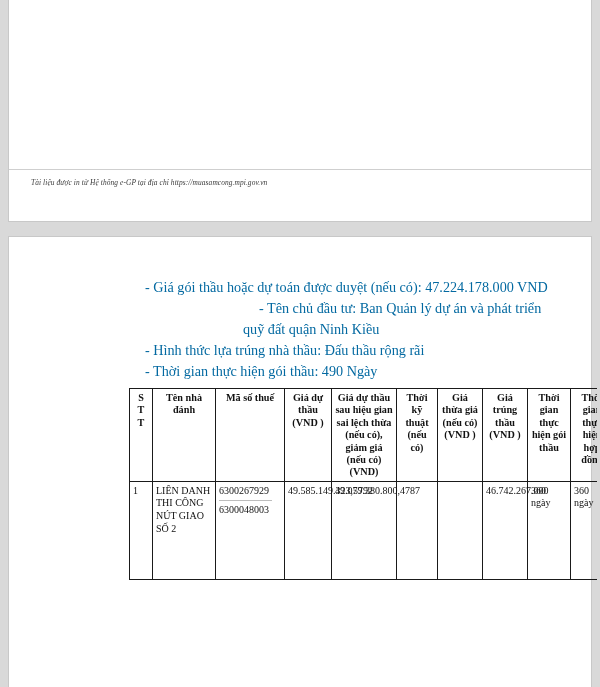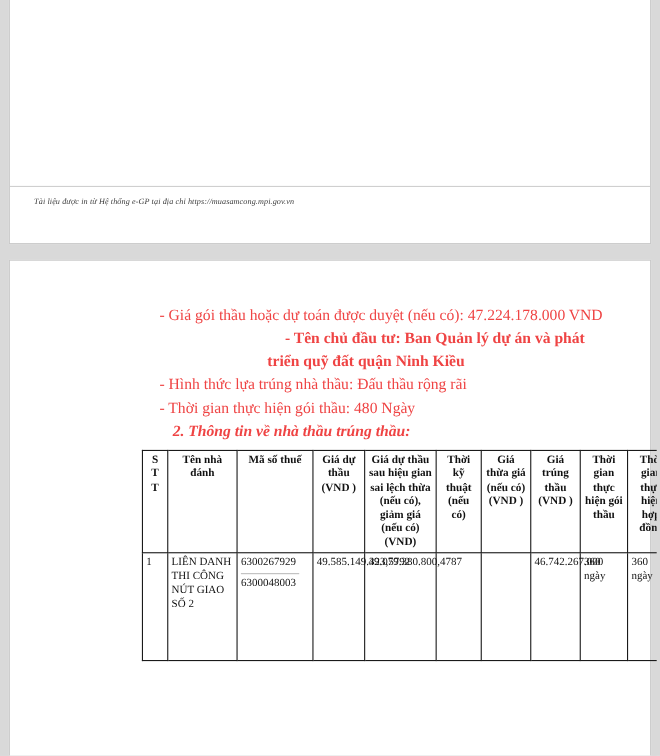--- a/index.html
+++ b/index.html
@@ -66,29 +66,28 @@
     padding-left: 98px;
     padding-right: 8px;
     color: #111;
   }
 
   p.para {
     margin: 0;
     font-size: 14.2px;
     line-height: 21px;
     text-align: left;
-    color: #ef4444;
+    color: #0369a1;
   }
   .bi { font-weight: bold; font-style: italic; }
 
   .hang-left {
     padding-left: 0;
     margin-left: -98px;
     padding-right: 8px;
-    font-weight: bold;
   }
 
   .footnote {
     font-style: italic;
     font-size: 7.4px;
     color: #3a3a3a;
     margin: 0;
     line-height: 11px;
     letter-spacing: 0.1px;
   }
@@ -174,23 +173,22 @@
     <div class="page-body">
       <div class="body-block">
 
         <p class="para" style="text-indent:16px;">- Giá gói thầu hoặc dự toán được duyệt (nếu có): 47.224.178.000 VND</p>
 
         <p class="para hang-left" style="padding-left:114px; text-indent:16px;">- Tên chủ đầu tư: Ban Quản lý dự án và phát triển quỹ đất quận Ninh Kiều</p>
 
         <p class="para" style="text-indent:16px;">- Hình thức lựa trúng nhà thầu: Đấu thầu rộng rãi</p>
 
 
-        <p class="para" style="text-indent:16px;">- Thời gian thực hiện gói thầu: 480 Ngày</p>
-
-        <p class="para" style="text-indent:28px;"><span class="bi">2. Thông tin về nhà thầu trúng thầu:</span></p>
+        <p class="para" style="text-indent:16px;">- Thời gian thực hiện gói thầu: 490 Ngày</p>
+
 
         <table class="bid-table">
           <thead>
             <tr>
               <th class="col-stt">
                 <span>S</span><br>
                 <span>T</span><br>
                 <span>T</span>
               </th>
               <th class="col-name">Tên nhà đánh</th>

